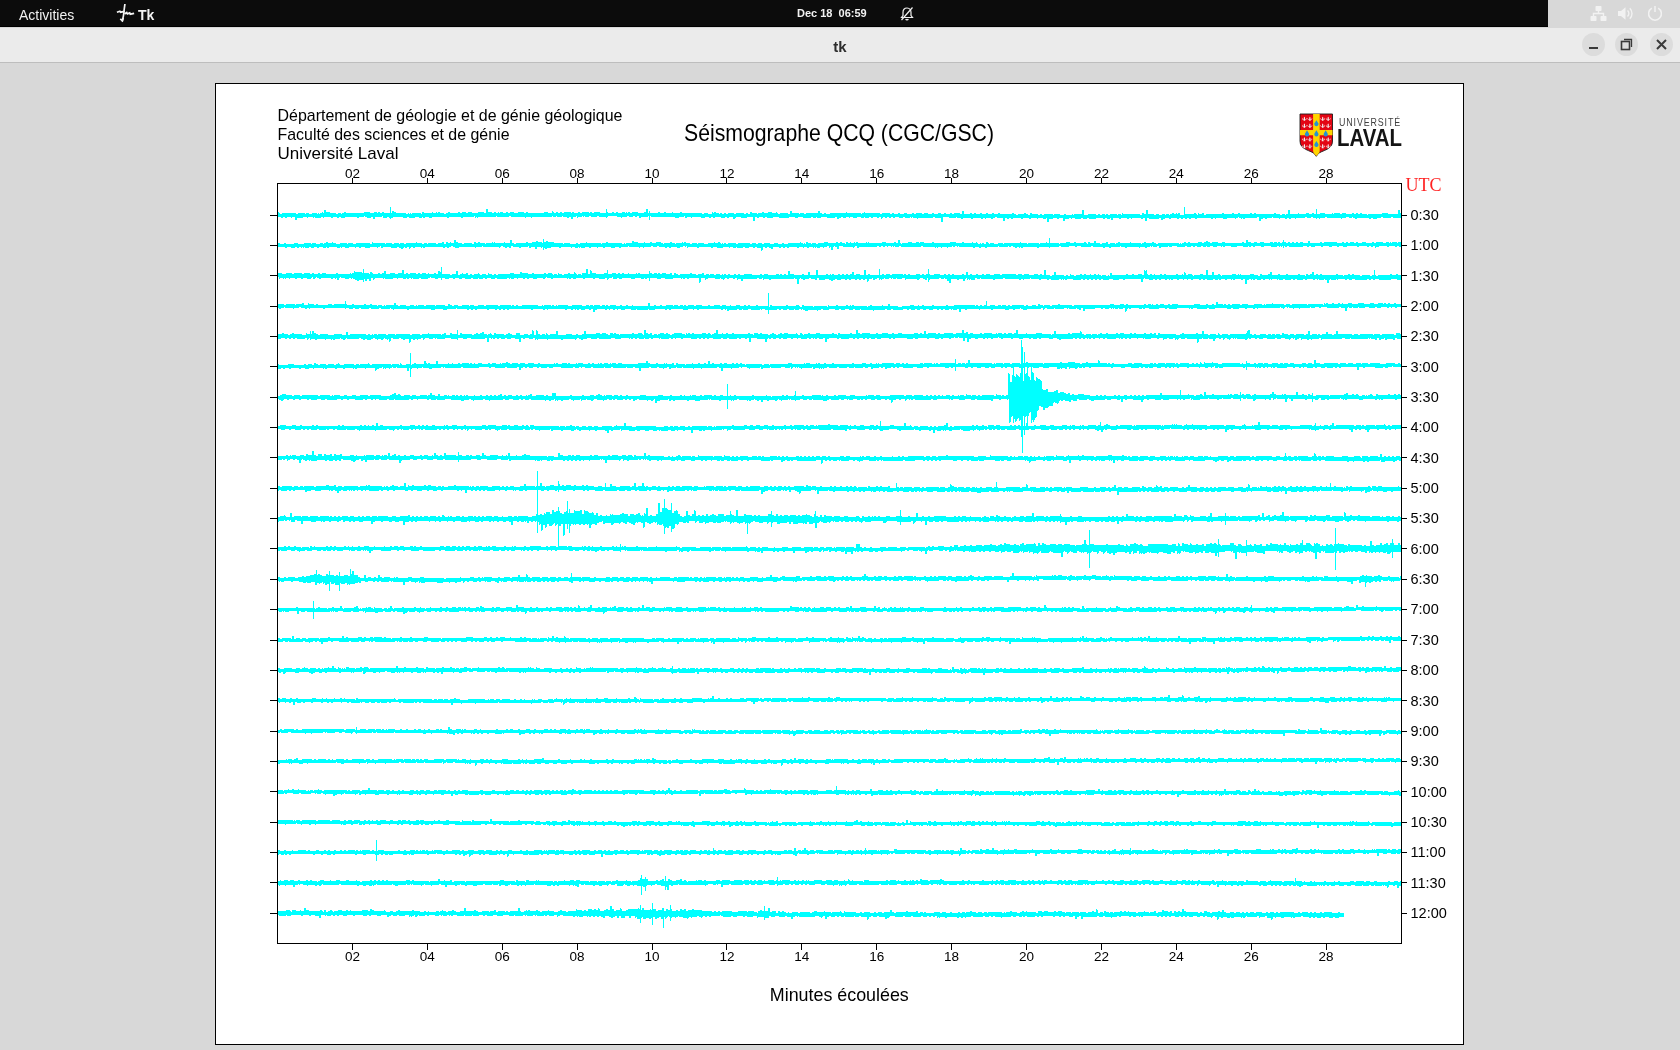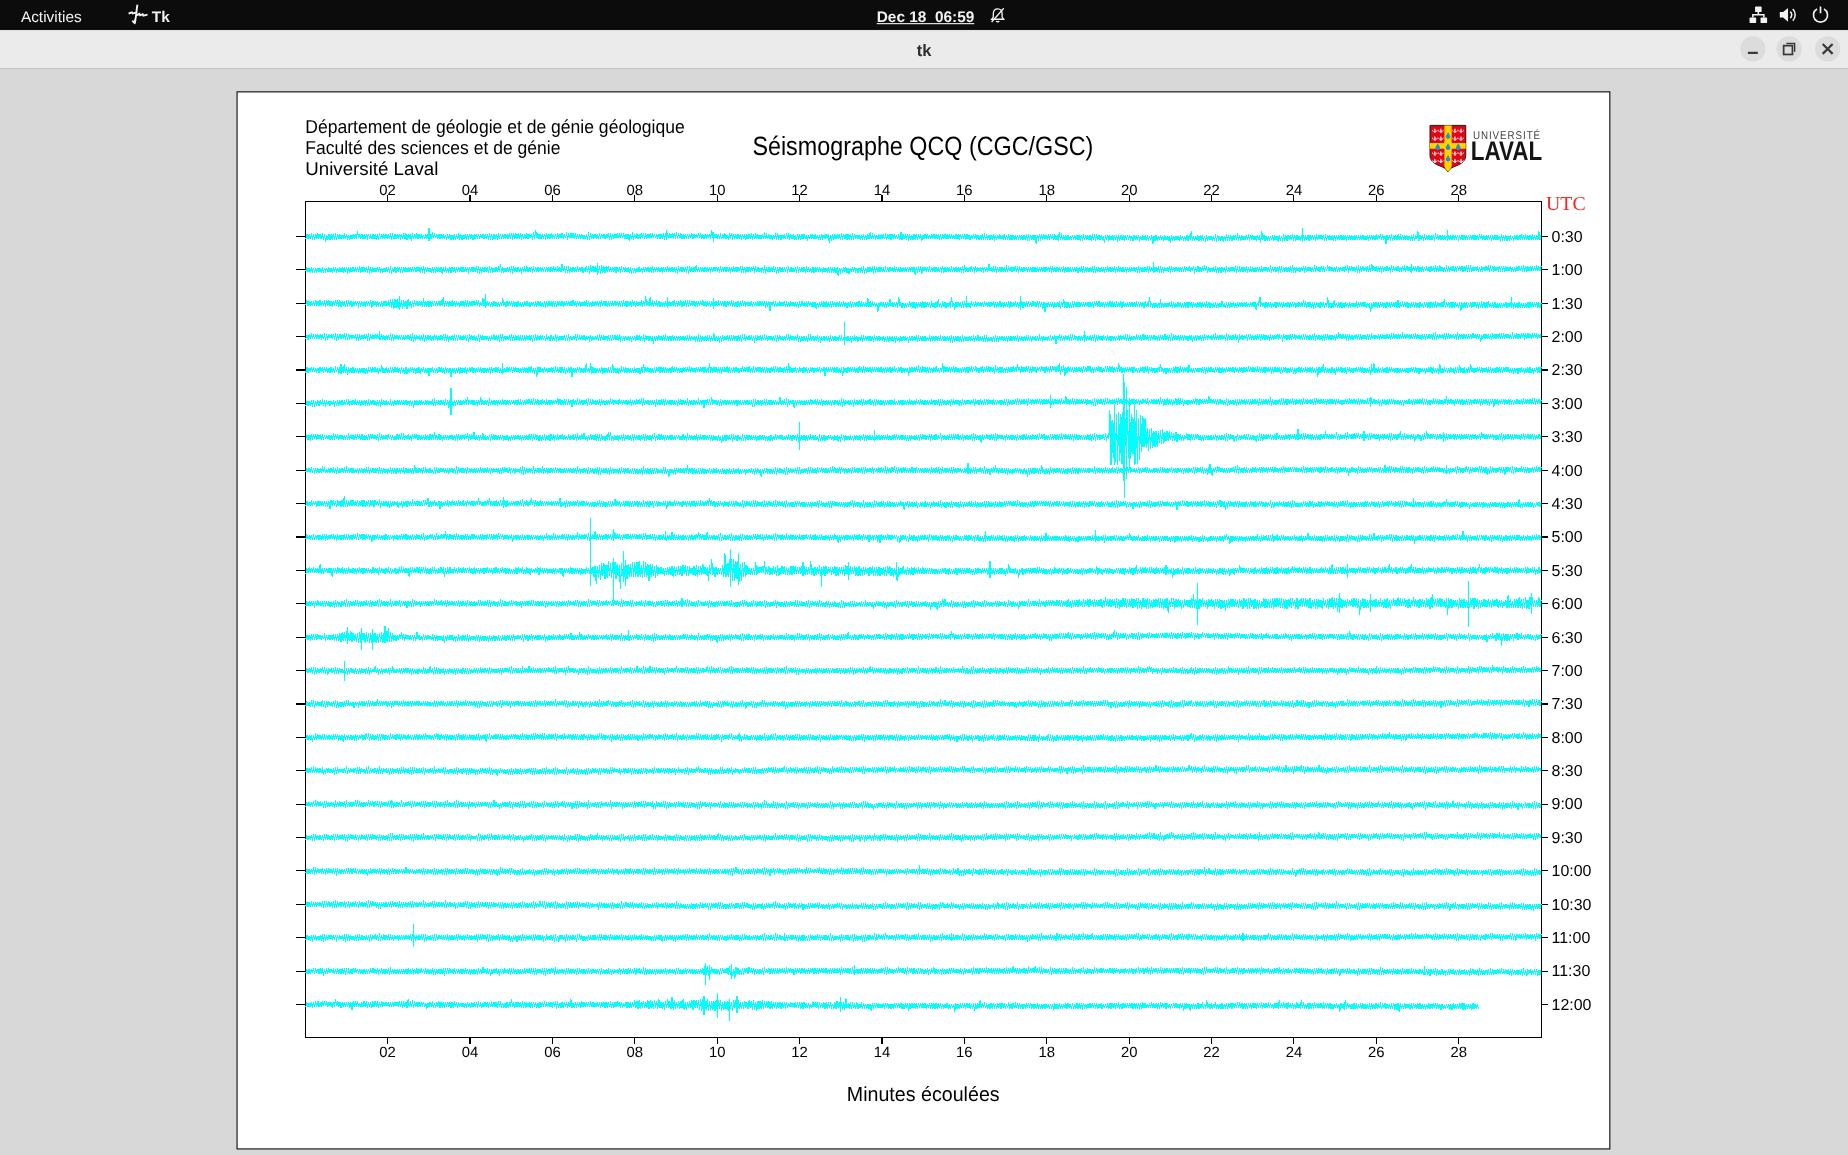--- a/index.html
+++ b/index.html
@@ -1,20 +1,20 @@
 <!DOCTYPE html>
 <html><head><meta charset="utf-8"><style>
 * { margin:0; padding:0; box-sizing:border-box; }
 html,body { width:1680px; height:1050px; overflow:hidden; background:#d8d8d8;
   font-family:"Liberation Sans", sans-serif; }
-#topbar { position:absolute; left:0; top:0; width:1680px; height:27px; background:#0c0c0c;
+#topbar { position:absolute; left:0; top:0; width:1548px; height:27px; background:#0c0c0c;
   color:#f2f2f2; border-bottom:1px solid #000; }
 #topbar .act { position:absolute; left:19px; top:7px; font-size:14px; }
 #topbar .tk { position:absolute; left:138px; top:7px; font-size:14px; font-weight:bold; }
-#topbar .clock { position:absolute; left:797px; top:7px; font-size:14px; font-weight:bold;text-decoration:underline; }
+#topbar .clock { position:absolute; left:797px; top:7px; font-size:11px; font-weight:bold; }
 #titlebar { position:absolute; left:0; top:28px; width:1680px; height:35px; background:#ebebeb;
   border-bottom:1px solid #bdbdbd; }
 #titlebar .t { position:absolute; left:0; width:1680px; text-align:center; top:10px;
   font-size:15px; font-weight:bold; color:#2d2d2d; }
 .wbtn { position:absolute; top:5px; width:23px; height:23px; border-radius:50%; background:#dcdcdc; }
 #canvas { position:absolute; left:215px; top:83px; width:1249px; height:962px;
   background:#fff; border:1px solid #000; }
 svg text { font-family:"Liberation Sans", sans-serif; }
 .serif { font-family:"Liberation Serif", serif; }
 </style></head>

